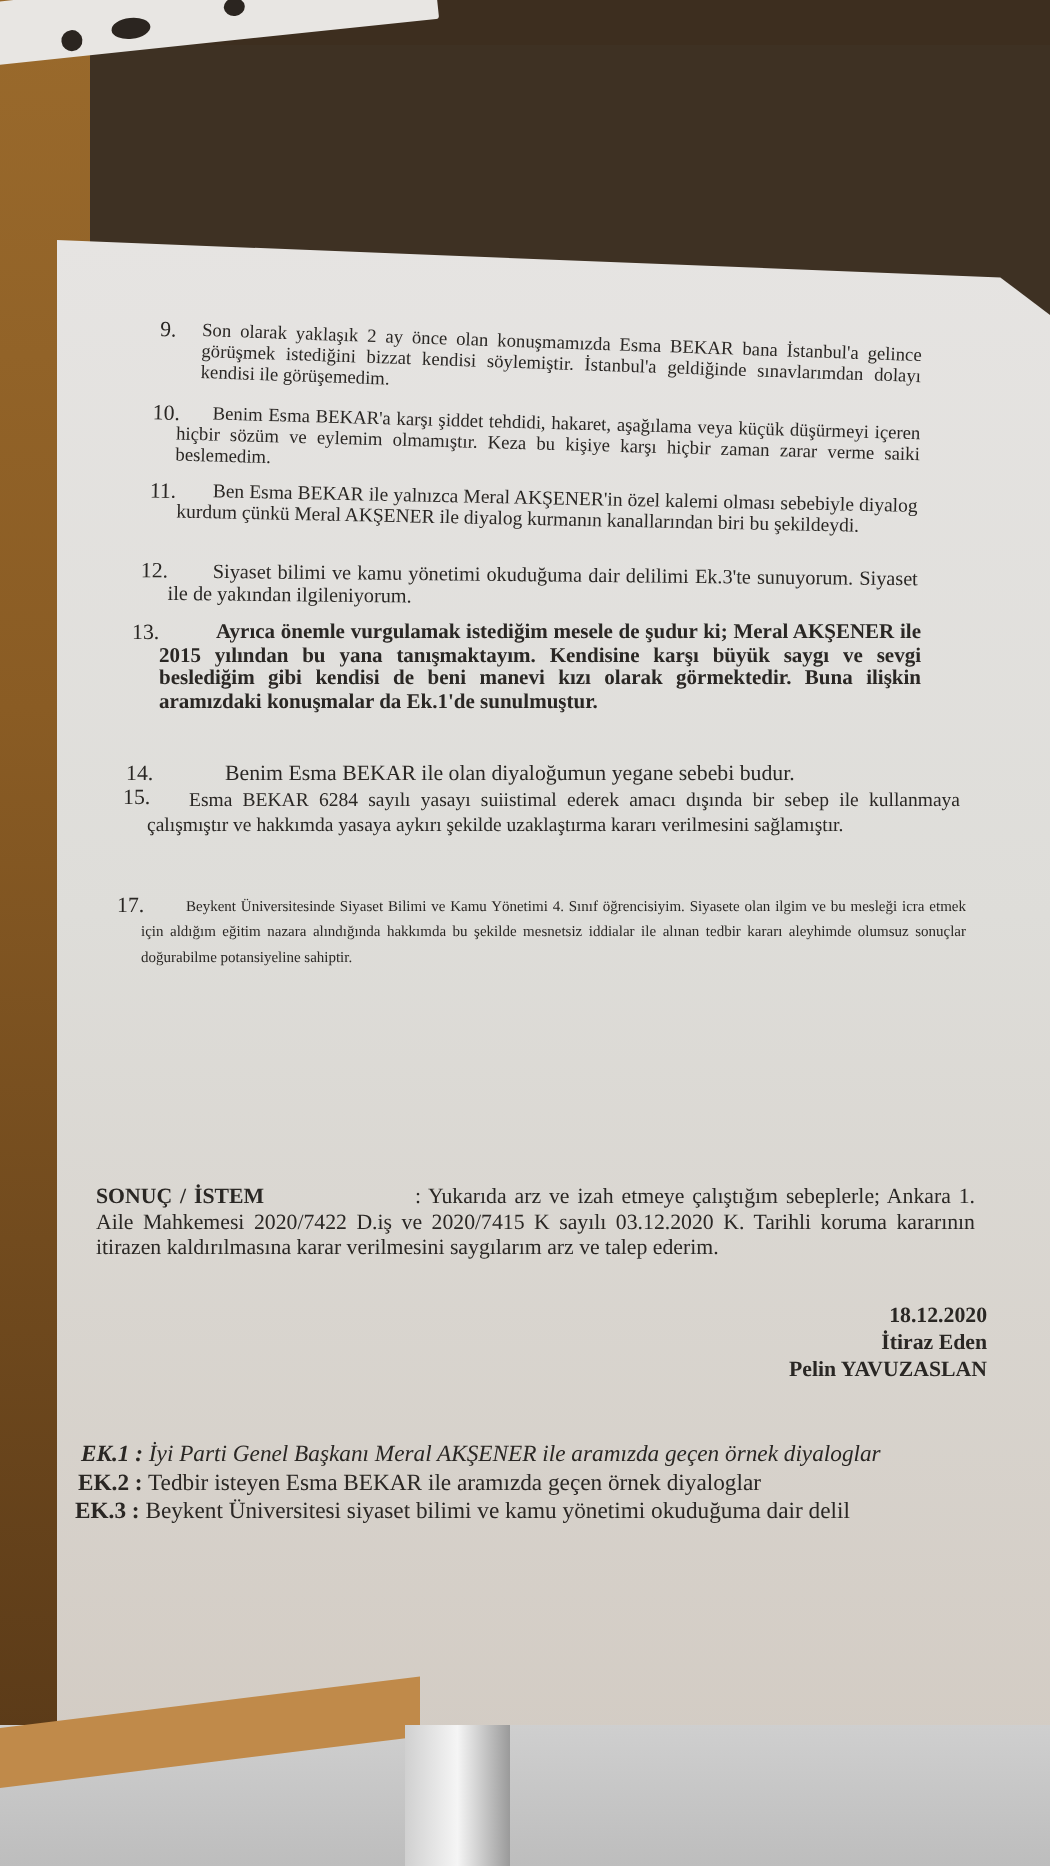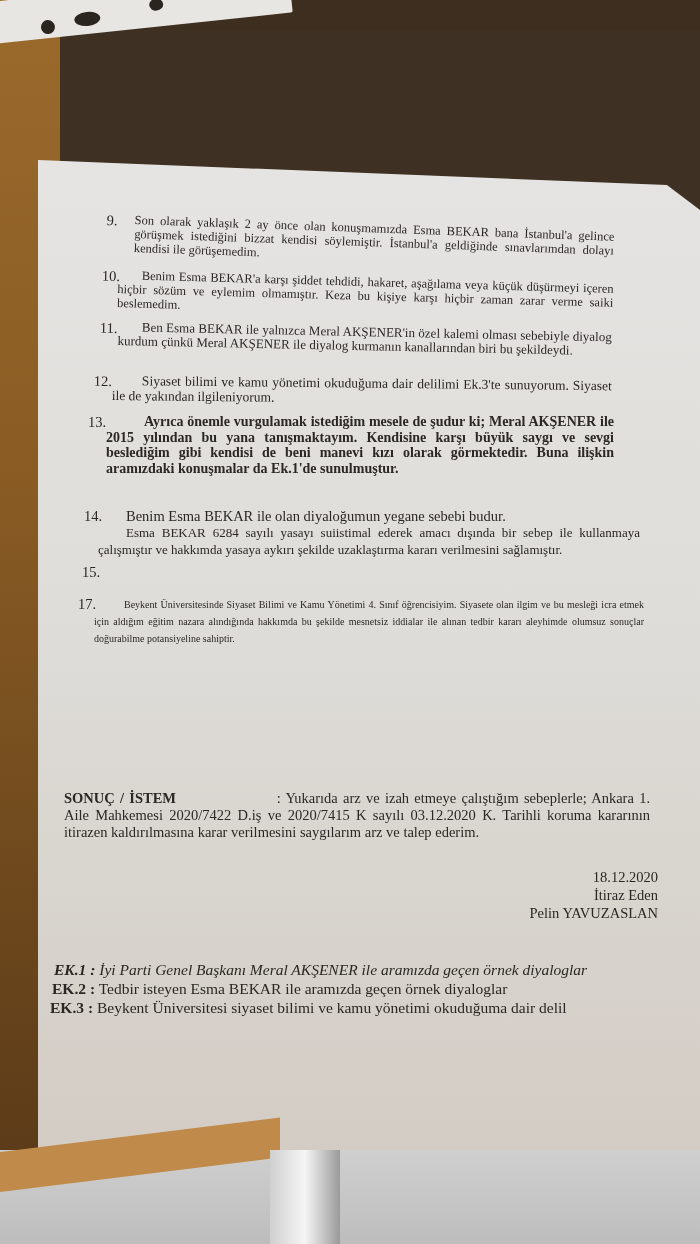--- a/index.html
+++ b/index.html
@@ -41,21 +41,21 @@
     }
     .text {
       position: absolute; left: 0; top: 0; width: 700px; height: 1244px;
       color: #2a2724; font-size: 14.5px; line-height: 16px;
     }
     .item { position: absolute; }
     .item .num { position: absolute; left: -28px; top: 0; }
     .item p { margin: 0; text-align: justify; }
     .bold { font-weight: bold; }
     .conclusion { position: absolute; left: 64px; top: 790px; width: 586px; font-size: 14.5px; line-height: 17px; text-align: justify; }
-    .sig { position: absolute; right: 42px; top: 868px; text-align: right; font-size: 14.5px; line-height: 18px; }
+    .sig { position: absolute; right: 42px; top: 868px; text-align: right; font-size: 14.5px; line-height: 18px; font-weight: bold; }
     .annexes { position: absolute; left: 50px; top: 960px; font-size: 15.5px; line-height: 19px; }
     .annexes div { white-space: nowrap; }
   </style>
 </head>
 <body>
 
 <div class="bg-left"></div>
 <div class="bg-felt"></div>
 <div class="punch-strip">
   <div class="punch-hole" style="left:48px;top:24px;width:14px;height:14px;"></div>
@@ -85,24 +85,24 @@
   <div class="item" style="left:112px;top:373px;width:500px;transform:rotate(0.6deg);transform-origin:left top;">
     <span class="num" style="left:-18px;">12.</span>
     <p style="font-size:13.5px;line-height:15px;text-indent:30px;">Siyaset bilimi ve kamu yönetimi okuduğuma dair delilimi Ek.3'te sunuyorum. Siyaset ile de yakından ilgileniyorum.</p>
   </div>
   <div class="item" style="left:106px;top:414px;width:508px;">
     <span class="num" style="left:-18px;font-weight:normal;">13.</span>
     <p class="bold" style="font-size:14px;line-height:15.5px;text-indent:38px;">Ayrıca önemle vurgulamak istediğim mesele de şudur ki; Meral AKŞENER ile 2015 yılından bu yana tanışmaktayım. Kendisine karşı büyük saygı ve sevgi beslediğim gibi kendisi de beni manevi kızı olarak görmektedir. Buna ilişkin aramızdaki konuşmalar da Ek.1'de sunulmuştur.</p>
   </div>
   <div class="item" style="left:96px;top:496px;width:520px;margin-top:12px;">
     <span class="num" style="left:-12px;">14.</span>
-    <p style="font-size:14.5px;text-indent:30px;">Benim Esma BEKAR ile olan diyaloğumun yegane sebebi budur.</p>
+    <p style="font-size:14.5px;text-indent:30px;padding-left:24px;">Benim Esma BEKAR ile olan diyaloğumun yegane sebebi budur.</p>
   </div>
   <div class="item" style="left:98px;top:524px;width:542px;">
-    <span class="num" style="left:-16px;margin-top:40px;">15.</span>
+    <span class="num" style="left:-16px;">15.</span>
     <p style="font-size:13px;line-height:17px;text-indent:28px;">Esma BEKAR 6284 sayılı yasayı suiistimal ederek amacı dışında bir sebep ile kullanmaya çalışmıştır ve hakkımda yasaya aykırı şekilde uzaklaştırma kararı verilmesini sağlamıştır.</p>
   </div>
   <div class="item" style="left:94px;top:596px;width:550px;">
     <span class="num" style="left:-16px;">17.</span>
     <p style="font-size:10px;line-height:17px;text-indent:30px;">Beykent Üniversitesinde Siyaset Bilimi ve Kamu Yönetimi 4. Sınıf öğrencisiyim. Siyasete olan ilgim ve bu mesleği icra etmek için aldığım eğitim nazara alındığında hakkımda bu şekilde mesnetsiz iddialar ile alınan tedbir kararı aleyhimde olumsuz sonuçlar doğurabilme potansiyeline sahiptir.</p>
   </div>
 
   <div class="conclusion">
     <span class="bold">SONUÇ / İSTEM</span>
     <span style="display:inline-block;width:90px;"></span>

